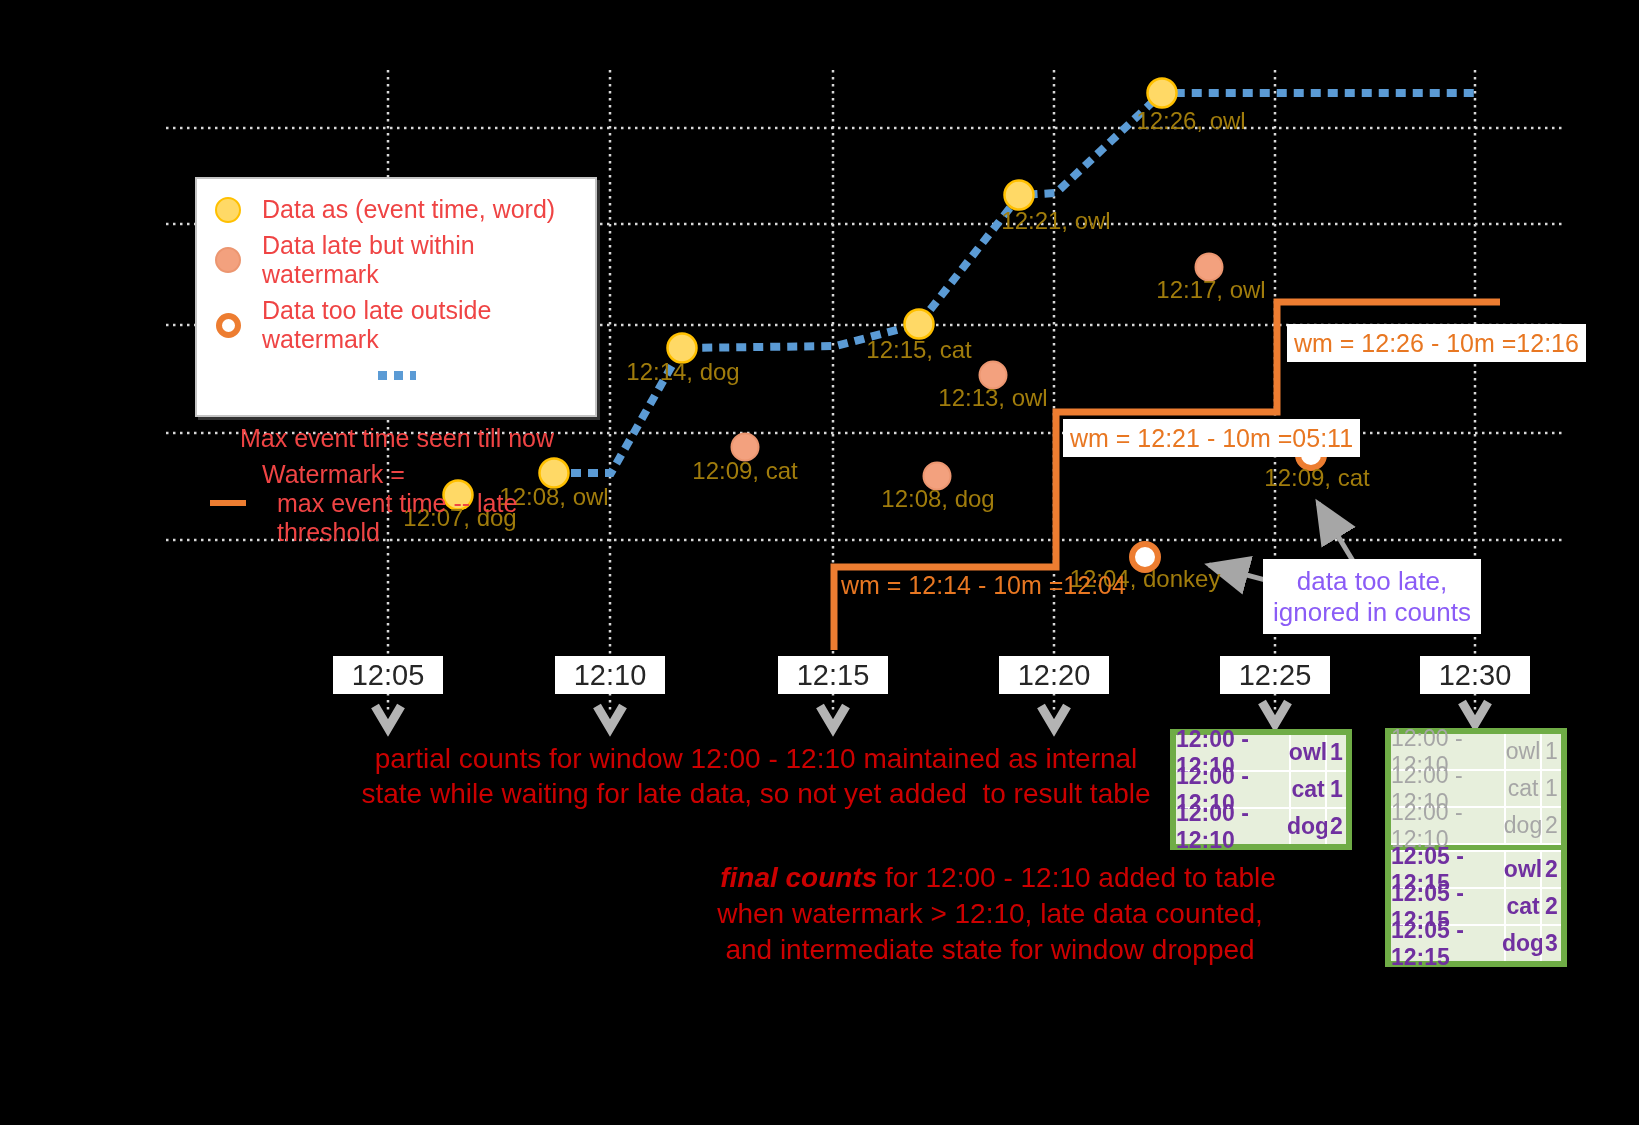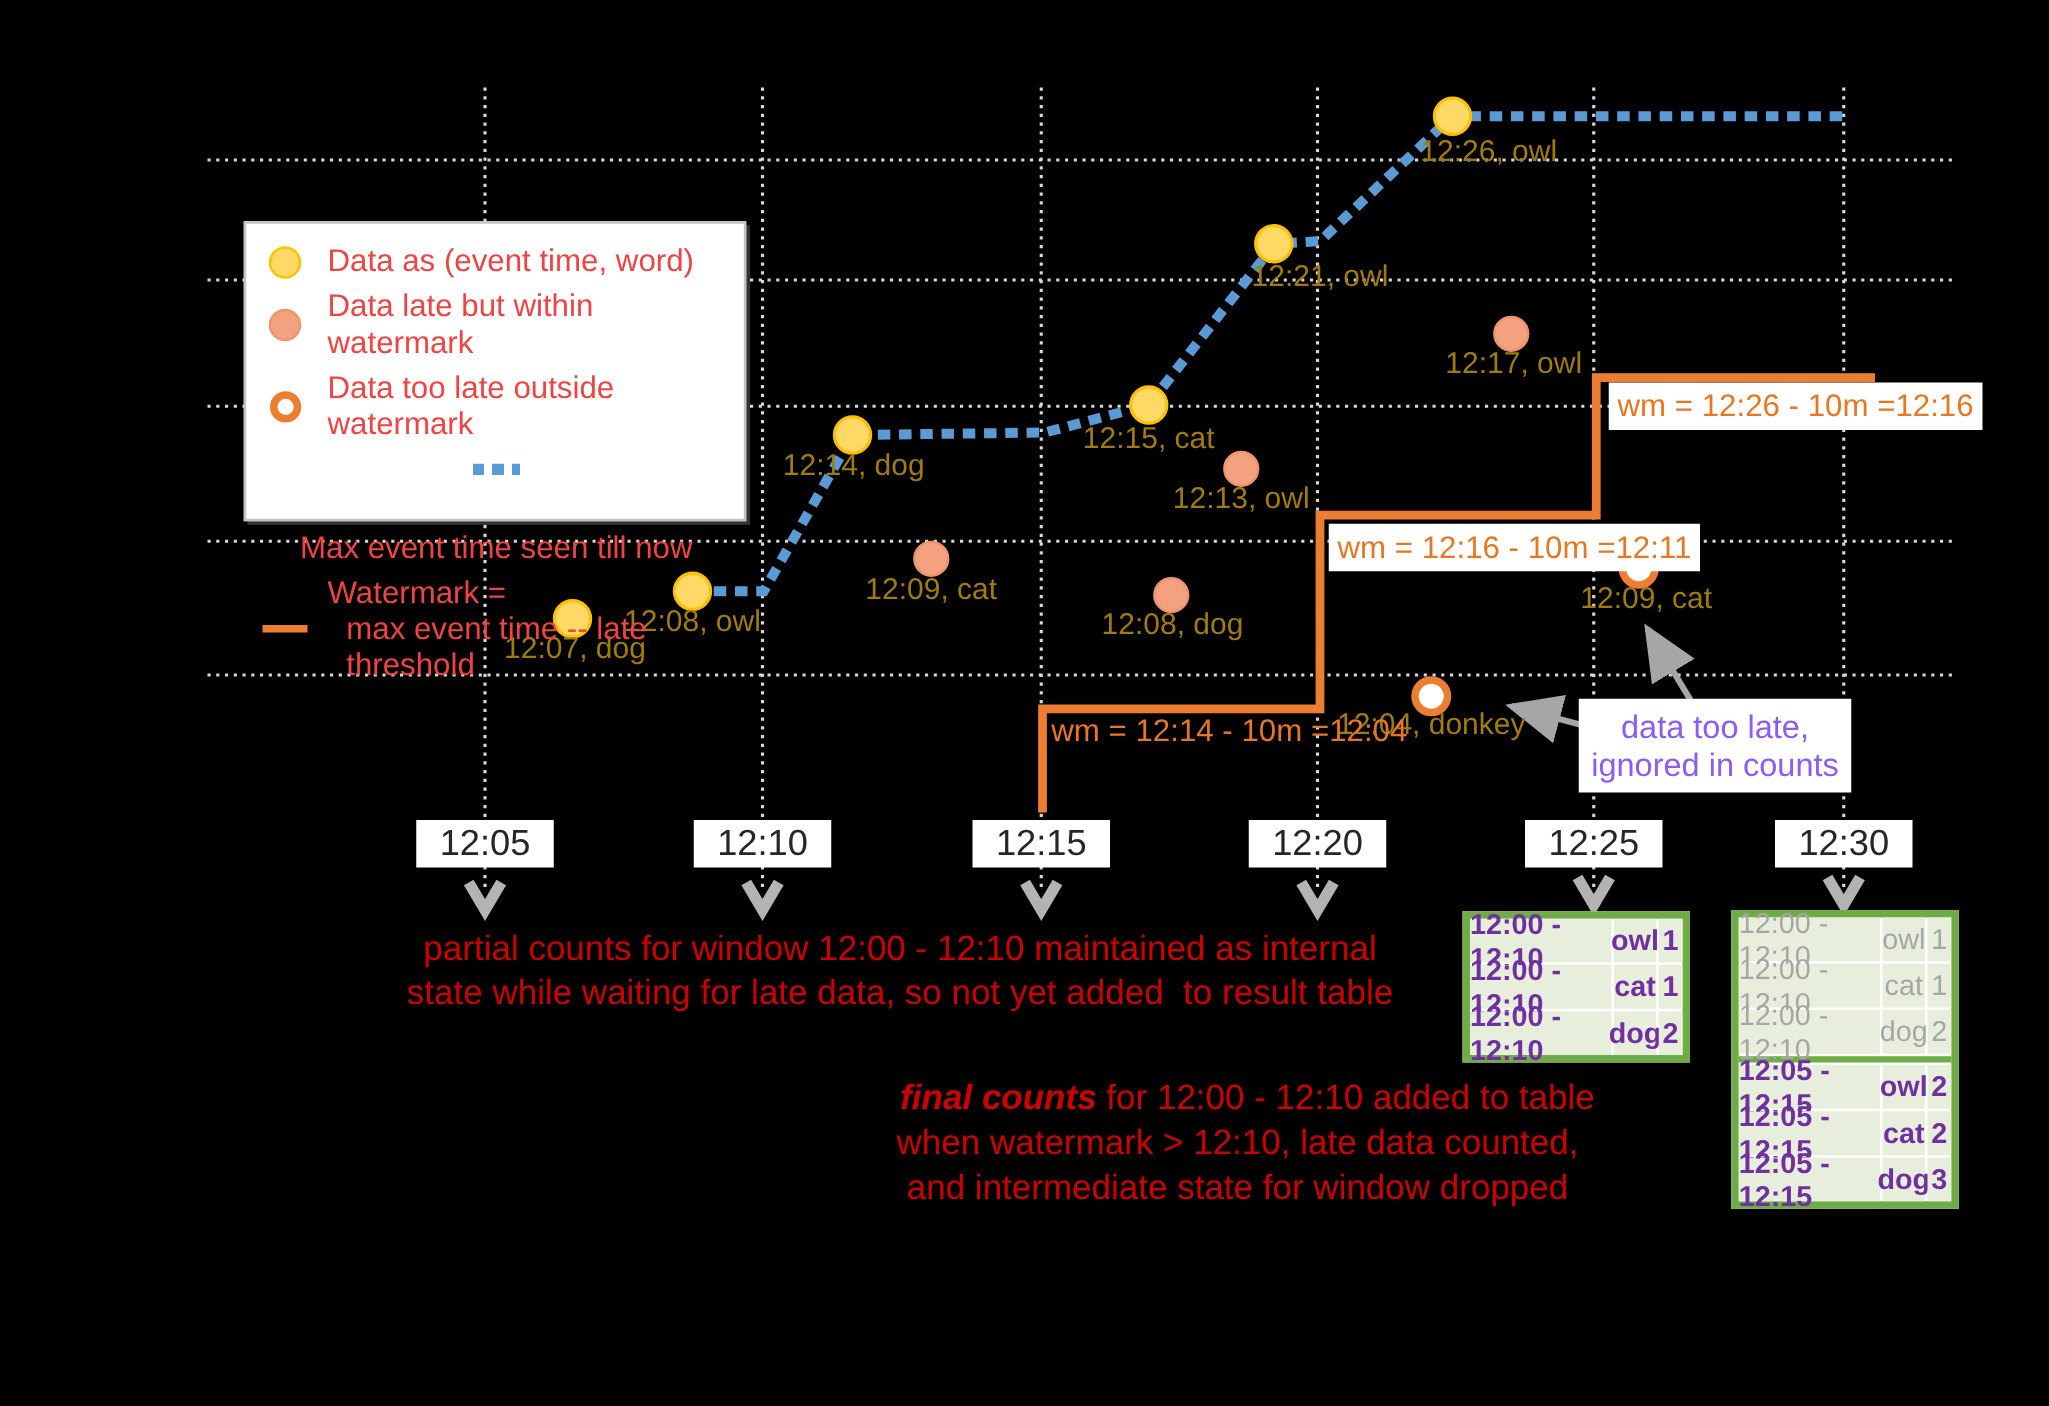--- a/index.html
+++ b/index.html
@@ -147,22 +147,22 @@
   </div>
 
   <div id="overlay">
       <div class="tbox" style="left: 333px; top: 656px;">12:05</div>
       <div class="tbox" style="left: 555px; top: 656px;">12:10</div>
       <div class="tbox" style="left: 778px; top: 656px;">12:15</div>
       <div class="tbox" style="left: 999px; top: 656px;">12:20</div>
       <div class="tbox" style="left: 1220px; top: 656px;">12:25</div>
       <div class="tbox" style="left: 1420px; top: 656px;">12:30</div>
       <div class="wml" style="left: 841px; top: 571px;">wm = 12:14 - 10m =12:04</div>
-      <div class="wml bg" style="left: 1063px; top: 419px;">wm = 12:16 - 10m =12:11</div>
-      <div class="wml bg" style="left: 1287px; top: 306px;">wm = 12:26 - 10m =12:16</div>
+      <div class="wml bg" style="left: 1063px; top: 419px;">wm = 12:21 - 10m =05:11</div>
+      <div class="wml bg" style="left: 1287px; top: 324px;">wm = 12:26 - 10m =12:16</div>
       <div class="rtable" style="left: 1170px; top: 729px;">
         <div class="rrow">
           <div class="rcell c-win lit">12:00 - 12:10</div>
           <div class="rcell c-word lit">owl</div>
           <div class="rcell c-cnt lit">1</div>
         </div>
         <div class="rrow">
           <div class="rcell c-win lit">12:00 - 12:10</div>
           <div class="rcell c-word lit">cat</div>
           <div class="rcell c-cnt lit">1</div>
@@ -201,21 +201,21 @@
           <div class="rcell c-cnt lit">2</div>
         </div>
         <div class="rrow">
           <div class="rcell c-win lit">12:05 - 12:15</div>
           <div class="rcell c-word lit">dog</div>
           <div class="rcell c-cnt lit">3</div>
         </div>
       </div>
     </div>
 
-  <div class="note" style="left:720px;top:741px;">
+  <div class="note" style="left:756px;top:741px;">
     <div>partial counts for window 12:00 - 12:10 maintained as internal</div>
     <div>state while waiting for late data, so not yet added  to result table</div>
   </div>
 
   <div class="note" style="left:990px;top:860px;line-height:36px;">
     <div><span class="em">final counts</span><span> for 12:00 - 12:10 added to table</span></div>
     <div>when watermark &gt; 12:10, late data counted,</div>
     <div>and intermediate state for window dropped</div>
   </div>
 

